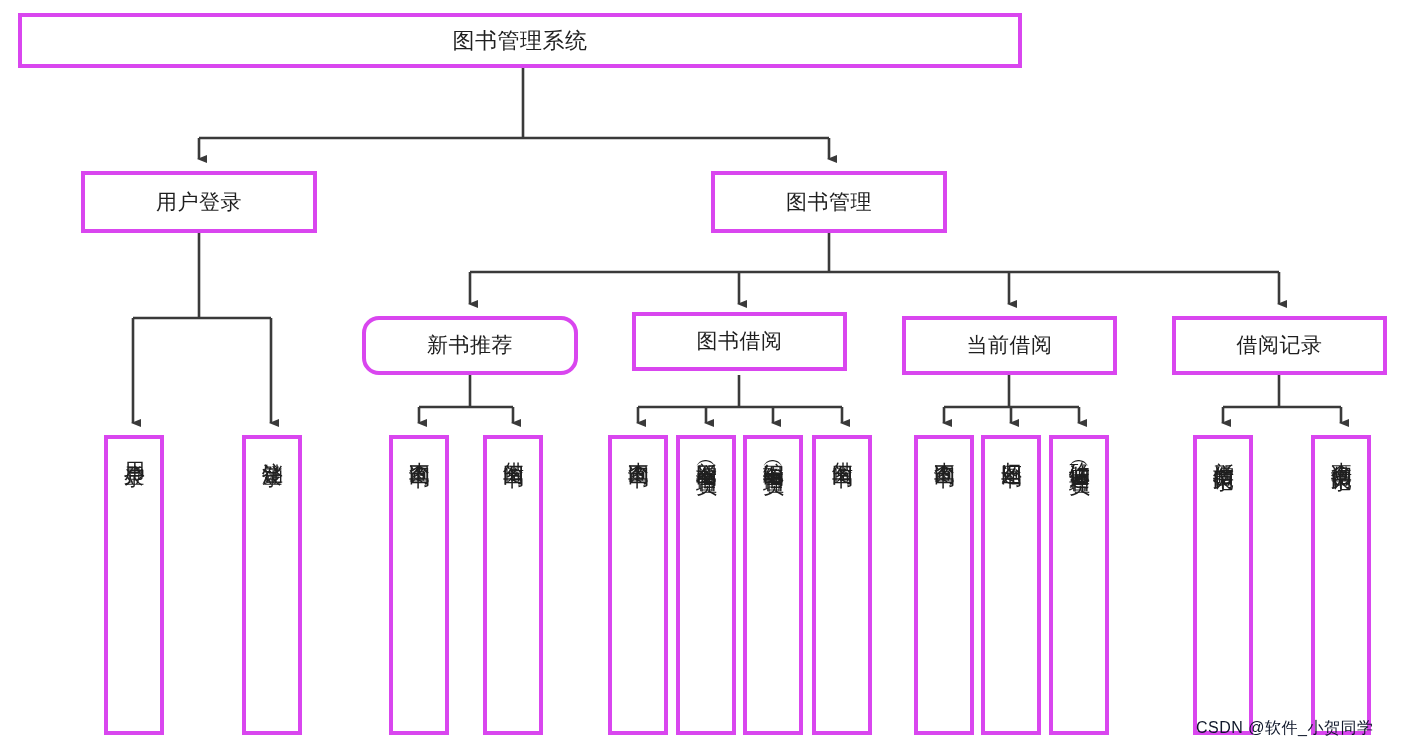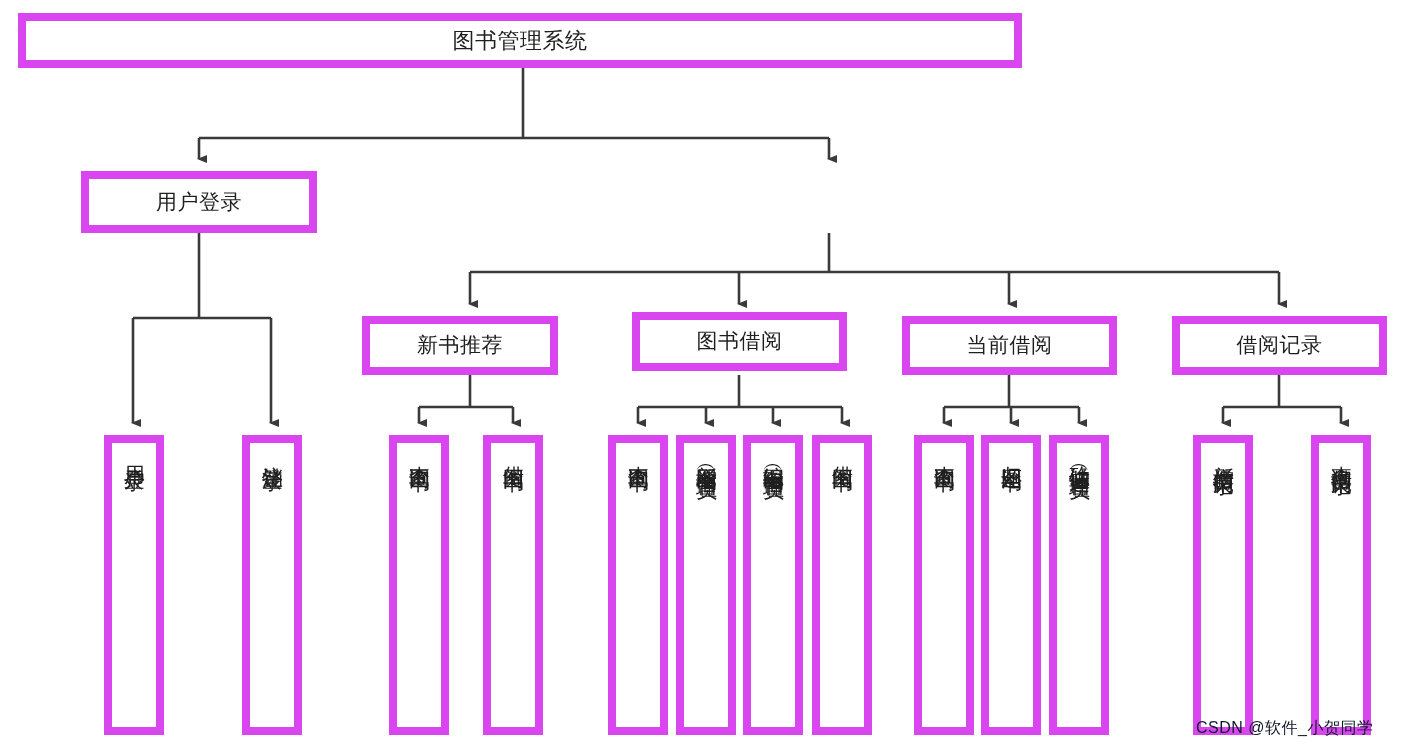--- a/index.html
+++ b/index.html
@@ -21,21 +21,21 @@
     position: absolute;
     left: 0;
     top: 0;
     width: 1405px;
     height: 747px;
     pointer-events: none;
   }
   .node {
     position: absolute;
     box-sizing: border-box;
-    border: 8px solid #d946ef;
+    border: 4px solid #d946ef;
     background: #ffffff;
     display: flex;
     align-items: center;
     justify-content: center;
     color: #1f1f1f;
   }
   .node-label {
     display: block;
     text-align: center;
     line-height: 1.18;
@@ -127,22 +127,25 @@
   </svg>
 
   <div class="node horizontal root" style="left:18px; top:13px; width:1004px; height:55px;">
     <span class="node-label">图书管理系统</span>
   </div>
 
   <div class="node horizontal" style="left:81px; top:171px; width:236px; height:62px;">
     <span class="node-label">用户登录</span>
   </div>
 
-
-  <div class="node horizontal" style="left:362px; top:316px; width:196px; height:59px;">
+  <div class="node horizontal" style="left:711px; top:171px; width:236px; height:62px;">
+    <span class="node-label">图书管理</span>
+  </div>
+
+  <div class="node horizontal" style="left:362px; top:316px; width:216px; height:59px;border-radius:17px;">
     <span class="node-label">新书推荐</span>
   </div>
 
   <div class="node horizontal" style="left:632px; top:312px; width:215px; height:59px;">
     <span class="node-label">图书借阅</span>
   </div>
 
   <div class="node horizontal" style="left:1172px; top:316px; width:215px; height:59px;">
     <span class="node-label">借阅记录</span>
   </div>

